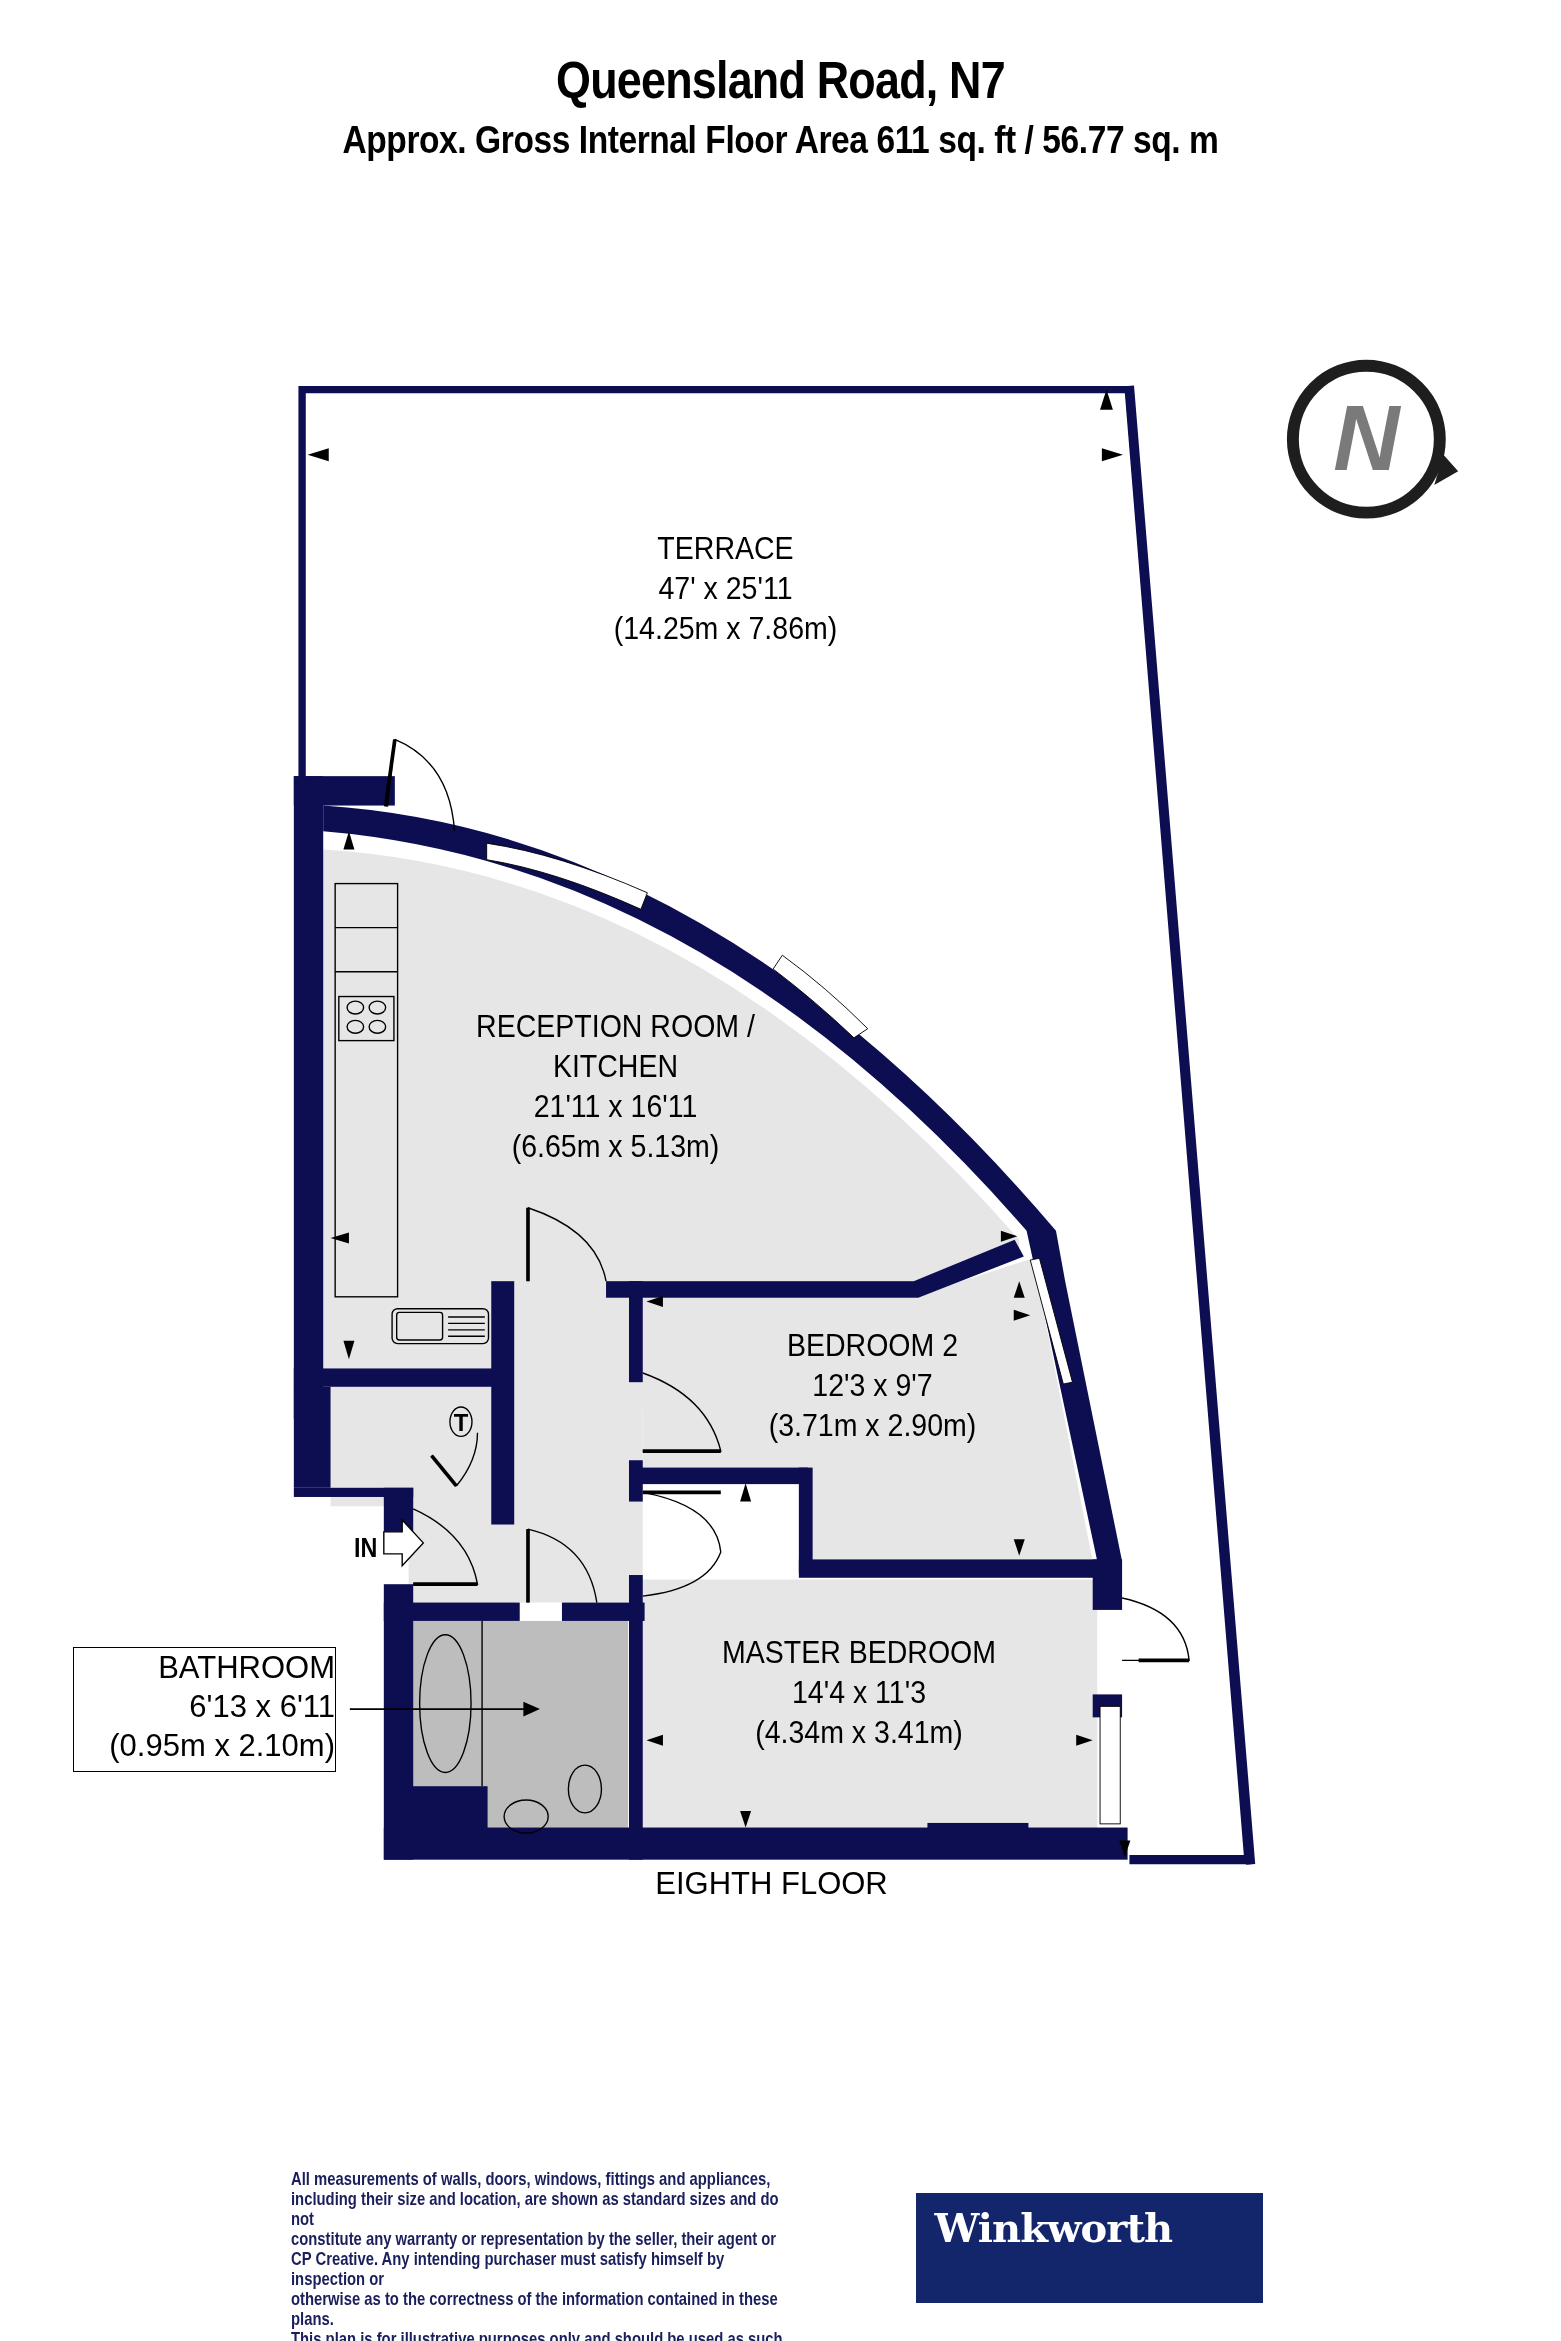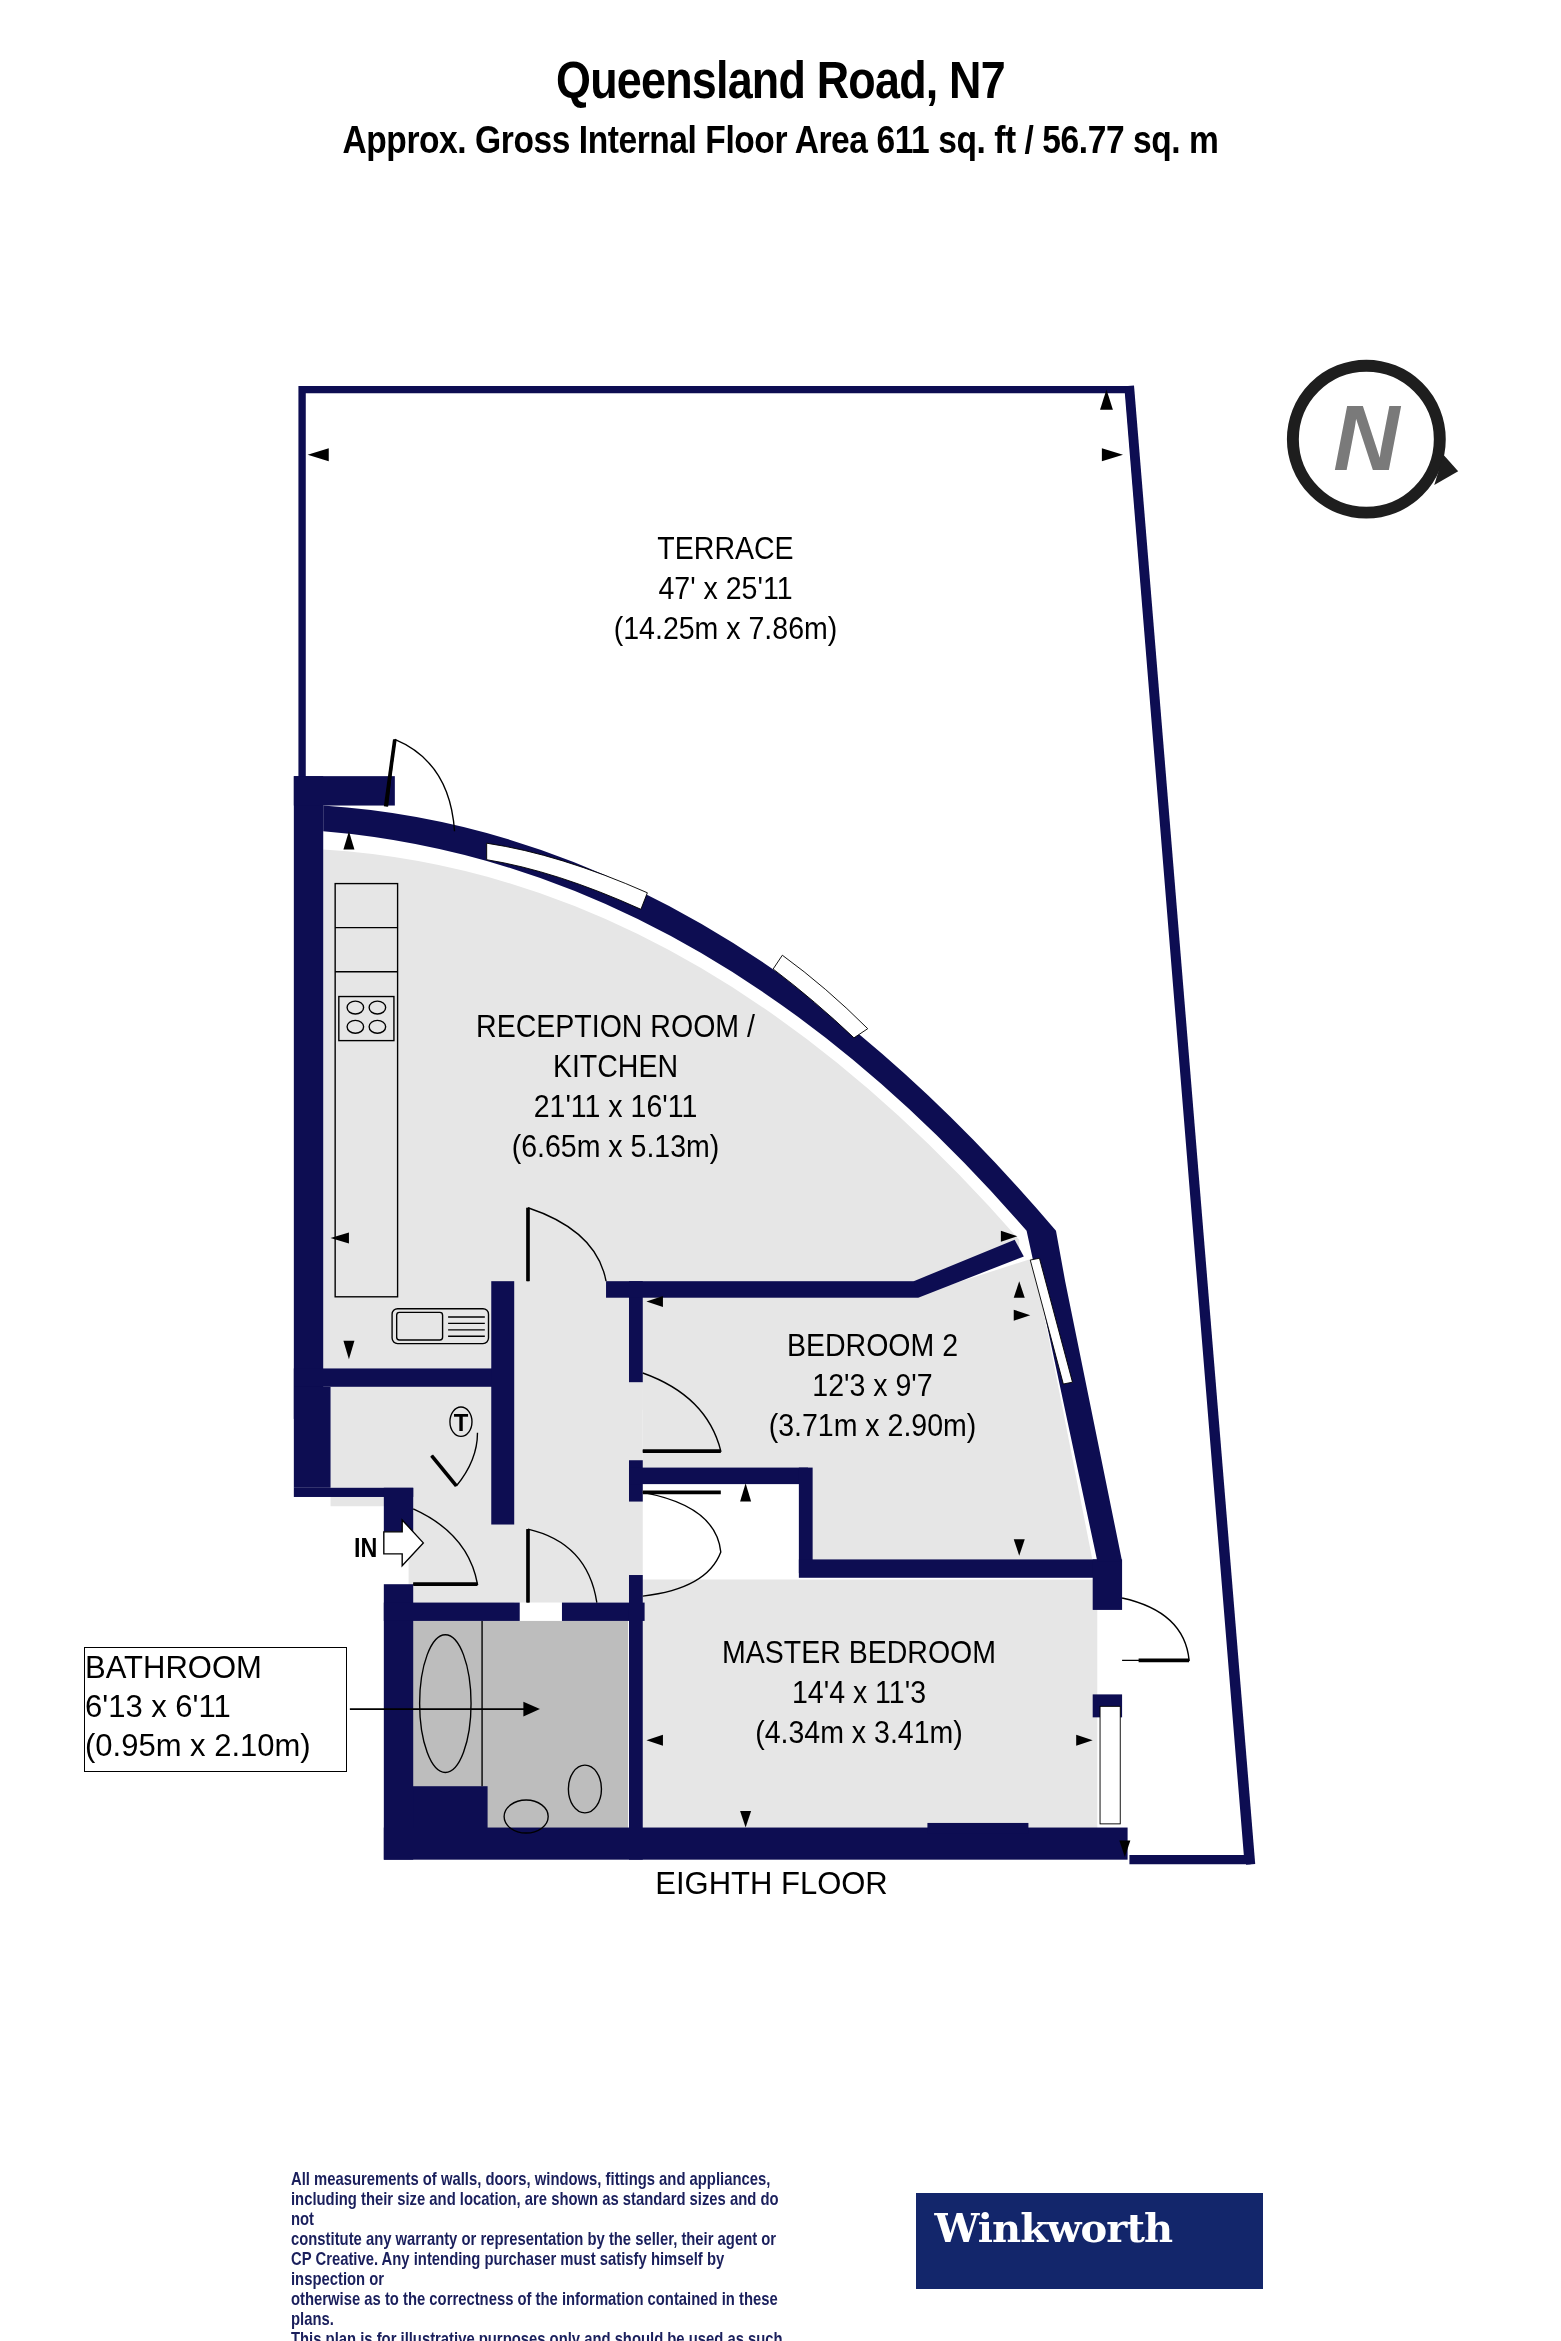--- a/index.html
+++ b/index.html
@@ -2,25 +2,25 @@
 <html style="font-size:14.7px"><head>
 <meta charset="utf-8">
 <style>
   html, body { margin: 0; padding: 0; background: #ffffff; }
   body { width: 1561px; height: 2342px; position: relative; overflow: hidden; font-family: "Liberation Sans", sans-serif; color: #000; }
   .title { position: absolute; left: 0; width: 1561px; text-align: center; font-weight: bold; }
   #t1 { top: 51px; font-size: 51px; letter-spacing: -0.9px; transform: scaleX(0.88); }
   #t2 { top: 118px; font-size: 39px; letter-spacing: -0.5px; transform: scaleX(0.86); }
   svg#plan { position: absolute; left: 0; top: 0; }
   .room-label { position: absolute; text-align: center; font-size: 31px; line-height: 40px; transform: scaleX(0.92); }
-  .bath-box { position: absolute; left: 84px; top: 1647px; width: 261px; height: 123px; border: 1.8px solid #000; background: #fff; text-align: left; font-size: 31px; line-height: 39px; }
+  .bath-box { position: absolute; left: 73px; top: 1647px; width: 261px; height: 123px; border: 1.8px solid #000; background: #fff; text-align: right; font-size: 31px; line-height: 39px; }
   .in-label { position: absolute; left: 352px; top: 1532px; font-size: 27.5px; font-weight: bold; transform: scaleX(0.85); }
   .floor-label { position: absolute; left: 0; width: 1543px; text-align: center; top: 1866px; font-size: 31px; }
   .disclaimer { position: absolute; left: 291px; top: 2169px; width: 643px; font-size: 19px; line-height: 20px; font-weight: bold; color: #1a1f5c; transform: scaleX(0.78); transform-origin: left top; white-space: pre-line; }
-  .logo { position: absolute; left: 916px; top: 2193px; width: 347px; height: 96px; background: #13266b; }
+  .logo { position: absolute; left: 916px; top: 2193px; width: 347px; height: 110px; background: #13266b; }
   .logo span { position: absolute; left: 18.4px; top: 11px; color: #fff; font-family: "DejaVu Serif", serif; font-weight: bold; font-size: 40px; letter-spacing: -0.9px; }
 </style>
 </head>
 <body>
 
 <div class="title" id="t1">Queensland Road, N7</div>
 <div class="title" id="t2">Approx. Gross Internal Floor Area 611 sq. ft / 56.77 sq. m</div>
 
 <svg id="plan" width="1561" height="2342" viewBox="0 0 1700 2550">
 

